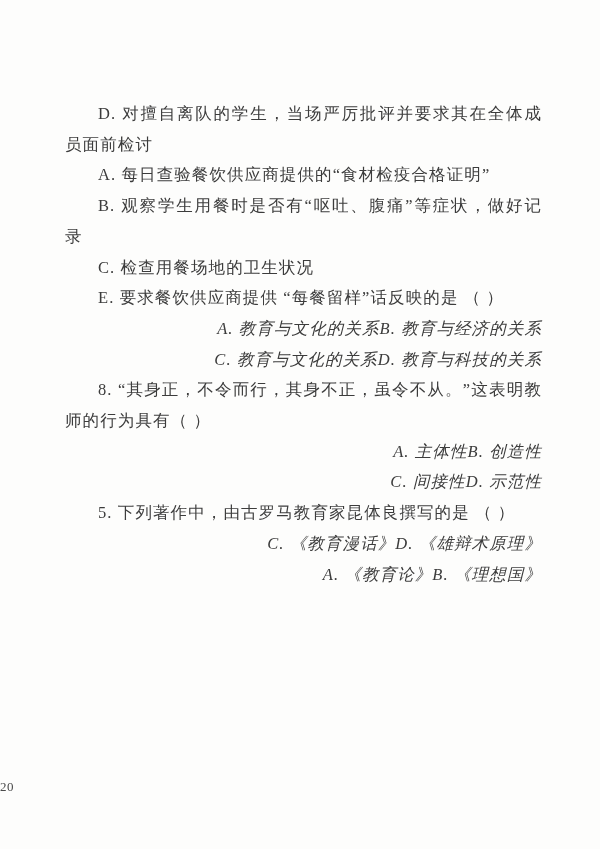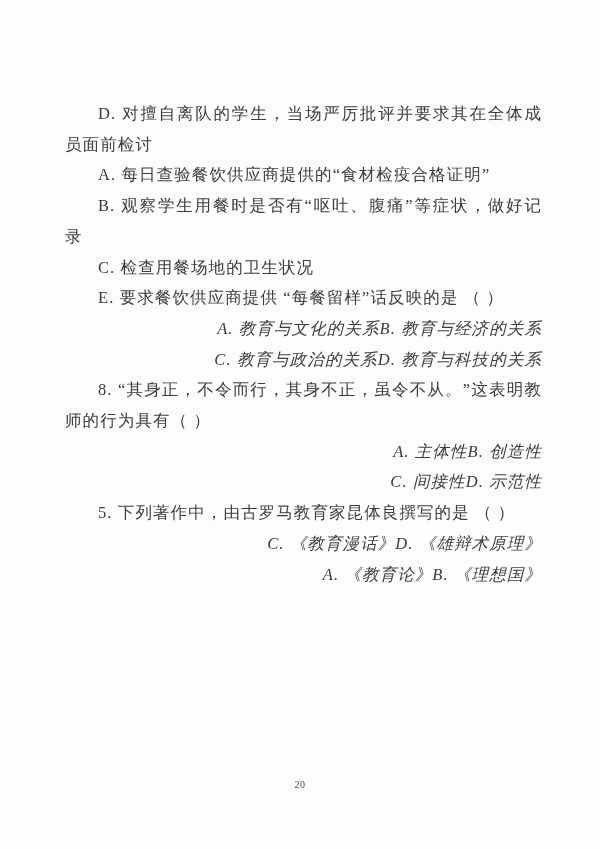--- a/index.html
+++ b/index.html
@@ -43,22 +43,21 @@
   }
   .opt-row .col-right {
     display: inline-block;
     vertical-align: top;
   }
   .footer {
     position: absolute;
     left: 0;
     right: 0;
     top: 779px;
-    text-align: center;
-    font-size: 10px;
+    font-size: 13px;
     letter-spacing: 0.5px;
     color: #4a4a4a;
   }
 </style>
 </head>
 <body>
 
 <div class="page">
   <div class="content">
 
@@ -73,21 +72,21 @@
     <p class="para">C. 检查用餐场地的卫生状况</p>
 
 
     <p class="para">E. 要求餐饮供应商提供 “每餐留样”话反映的是 （  ）</p>
 
     <p class="opt-row">
       <span class="col-left">A. 教育与文化的关系</span><span class="col-right">B. 教育与经济的关系</span>
     </p>
 
     <p class="opt-row">
-      <span class="col-left">C. 教育与政治的关系</span><span class="col-right">D. 教育与科技的关系</span>
+      <span class="col-left">C. 教育与文化的关系</span><span class="col-right">D. 教育与科技的关系</span>
     </p>
 
     <p class="para">8. “其身正，不令而行，其身不正，虽令不从。”这表明教师的行为具有（  ）</p>
 
     <p class="opt-row">
       <span class="col-left">A. 主体性</span><span class="col-right">B. 创造性</span>
     </p>
 
     <p class="opt-row">
       <span class="col-left">C. 间接性</span><span class="col-right">D. 示范性</span>

